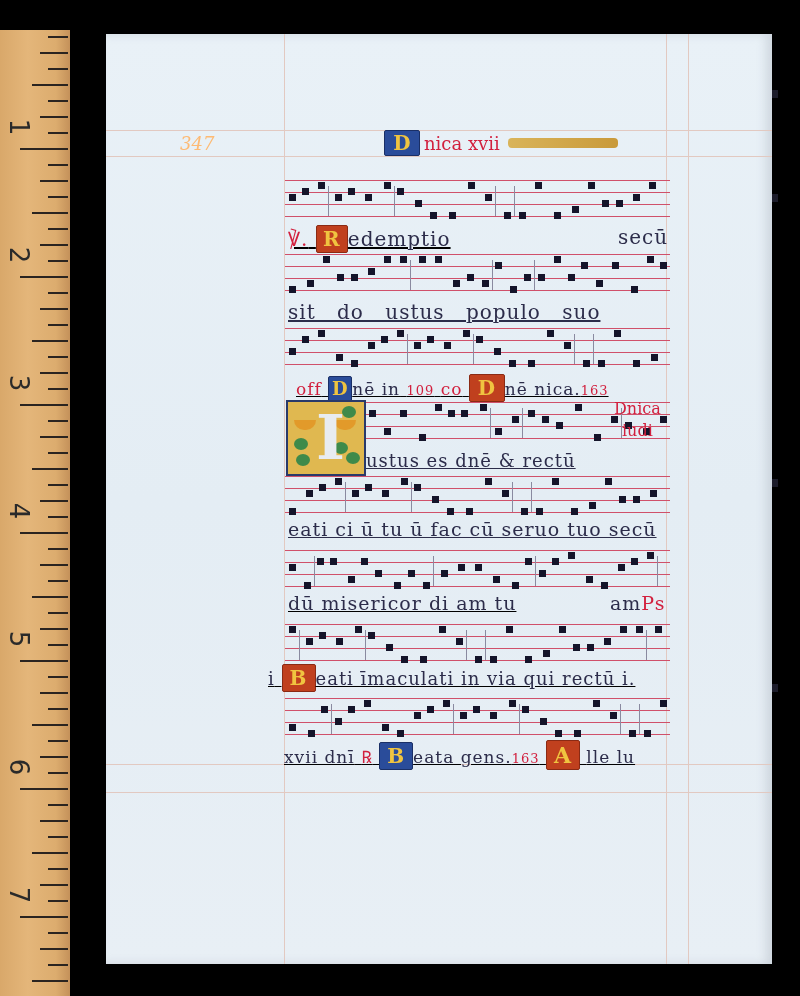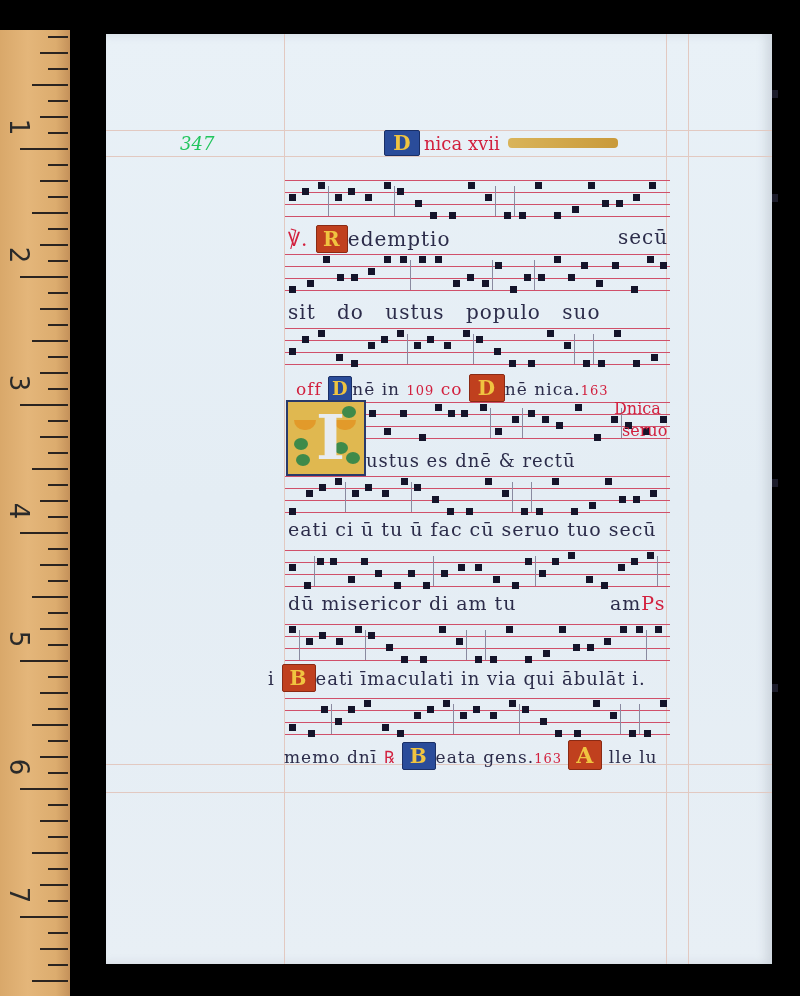--- a/index.html
+++ b/index.html
@@ -13,35 +13,35 @@
 
   
   .page { position:absolute; left:106px; top:34px; width:666px; height:930px;
     background:linear-gradient(180deg,#e9f1f7 0%,#e4edf4 50%,#e8eff5 100%);
     box-shadow: inset -6px 0 10px rgba(160,170,180,.35); }
   .rule-v { position:absolute; top:0; bottom:0; width:1px; background:#e2c9c1; }
   .rule-h { position:absolute; left:0; right:0; height:1px; background:#e2c9c1; }
   .notch { position:absolute; right:-6px; width:6px; height:8px; background:#1c1c2a; }
 
   
-  .folio { position:absolute; left:180px; top:133px; color:#22c55e; font-size:18px; font-style:italic; }
+  .folio { position:absolute; left:180px; top:133px; color:#fdba74; font-size:18px; font-style:italic; }
   .header-title { position:absolute; left:384px; top:130px; display:flex; align-items:center; gap:4px; }
   .initial { display:inline-flex; align-items:center; justify-content:center; font-weight:bold; color:#f0c440; border-radius:2px; }
   .init-blue { background:#2a4c9a; border:1px solid #1a2f66; }
   .init-red { background:#c0401e; border:1px solid #8a2a14; }
   .red-text { color:#d2203e; }
   .ink { color:#2c2c4a; }
   .gold-bar { width:110px; height:10px; background:linear-gradient(90deg,#d9b45a,#c99a3a); border-radius:4px; margin-left:4px; }
 
   
   .staff { position:absolute; left:285px; width:385px; height:40px; }
   .staff .line { position:absolute; left:0; right:0; height:1px; background:#d0506a; }
   .staff .note { position:absolute; width:7px; height:7px; background:#14142a; }
   .staff .bar { position:absolute; width:1px; background:#8a8aa0; }
-  .lyric { position:absolute; left:288px; font-size:20px; letter-spacing:1px; white-space:nowrap; }
+  .lyric { position:absolute; left:288px; font-size:20px; letter-spacing:1px; white-space:nowrap;text-decoration:underline; }
 
   .big-initial { position:absolute; left:286px; top:400px; width:76px; height:72px;
     background:#e0b850; border:2px solid #2a3a6a; overflow:hidden; }
   .big-initial .leaf { position:absolute; width:14px; height:12px; background:#3f8a4a; border-radius:50%; }
   .big-initial .flower { position:absolute; width:22px; height:10px; background:#e29a2a; border-radius:0 0 10px 10px; }
   .big-initial .letter { position:absolute; left:28px; top:2px; font-size:62px; color:#e8ecf0; font-weight:bold; line-height:68px; }
 </style>
 </head>
 <body>
 
@@ -423,30 +423,30 @@
   <div class="leaf" style="left:6px;top:36px;"></div>
   <div class="leaf" style="left:54px;top:4px;"></div>
   <div class="leaf" style="left:46px;top:40px;"></div>
   <div class="leaf" style="left:8px;top:52px;"></div>
   <div class="leaf" style="left:58px;top:50px;"></div>
   <div class="letter">I</div>
 </div>
 <div class="lyric ink" style="top:450px; left:366px; font-size:18px;">ustus es dnē &amp; rectū</div>
 <div class="red-text" style="position:absolute; left:614px; top:398px; font-size:16px; line-height:22px;">
   <div>Dnica</div>
-  <div style="padding-left:8px">seruo</div>
+  <div style="padding-left:8px">iudi</div>
 </div>
 <div class="lyric ink" style="top:518px; font-size:19px;">eati ci ū  tu ū  fac cū seruo tuo secū</div>
 <div class="lyric" style="top:592px; font-size:19px;">
   <span class="ink">dū  misericor  di am  tu</span>
   <span style="position:absolute; left:322px;"><span class="ink">am</span><span class="red-text">Ps</span></span>
 </div>
 <div class="lyric" style="top:664px; left:268px; font-size:18px;">
   <span class="ink">i</span>
-  <span class="initial init-red" style="width:32px;height:26px;font-size:20px;">B</span><span class="ink">eati īmaculati in via qui ābulāt i.</span>
+  <span class="initial init-red" style="width:32px;height:26px;font-size:20px;">B</span><span class="ink">eati īmaculati in via qui rectū i.</span>
 </div>
 <div class="lyric" style="top:740px; left:284px; font-size:17px;">
-  <span class="ink">memo dnī</span>
+  <span class="ink">xvii dnī</span>
   <span class="red-text">℞</span>
   <span class="initial init-blue" style="width:32px;height:26px;font-size:20px;">B</span><span class="ink">eata gens.</span><span class="red-text" style="font-size:13px;">163</span>
   <span class="initial init-red" style="width:32px;height:28px;font-size:22px;">A</span>
   <span class="ink">lle lu</span>
 </div>
 
 </body></html>

